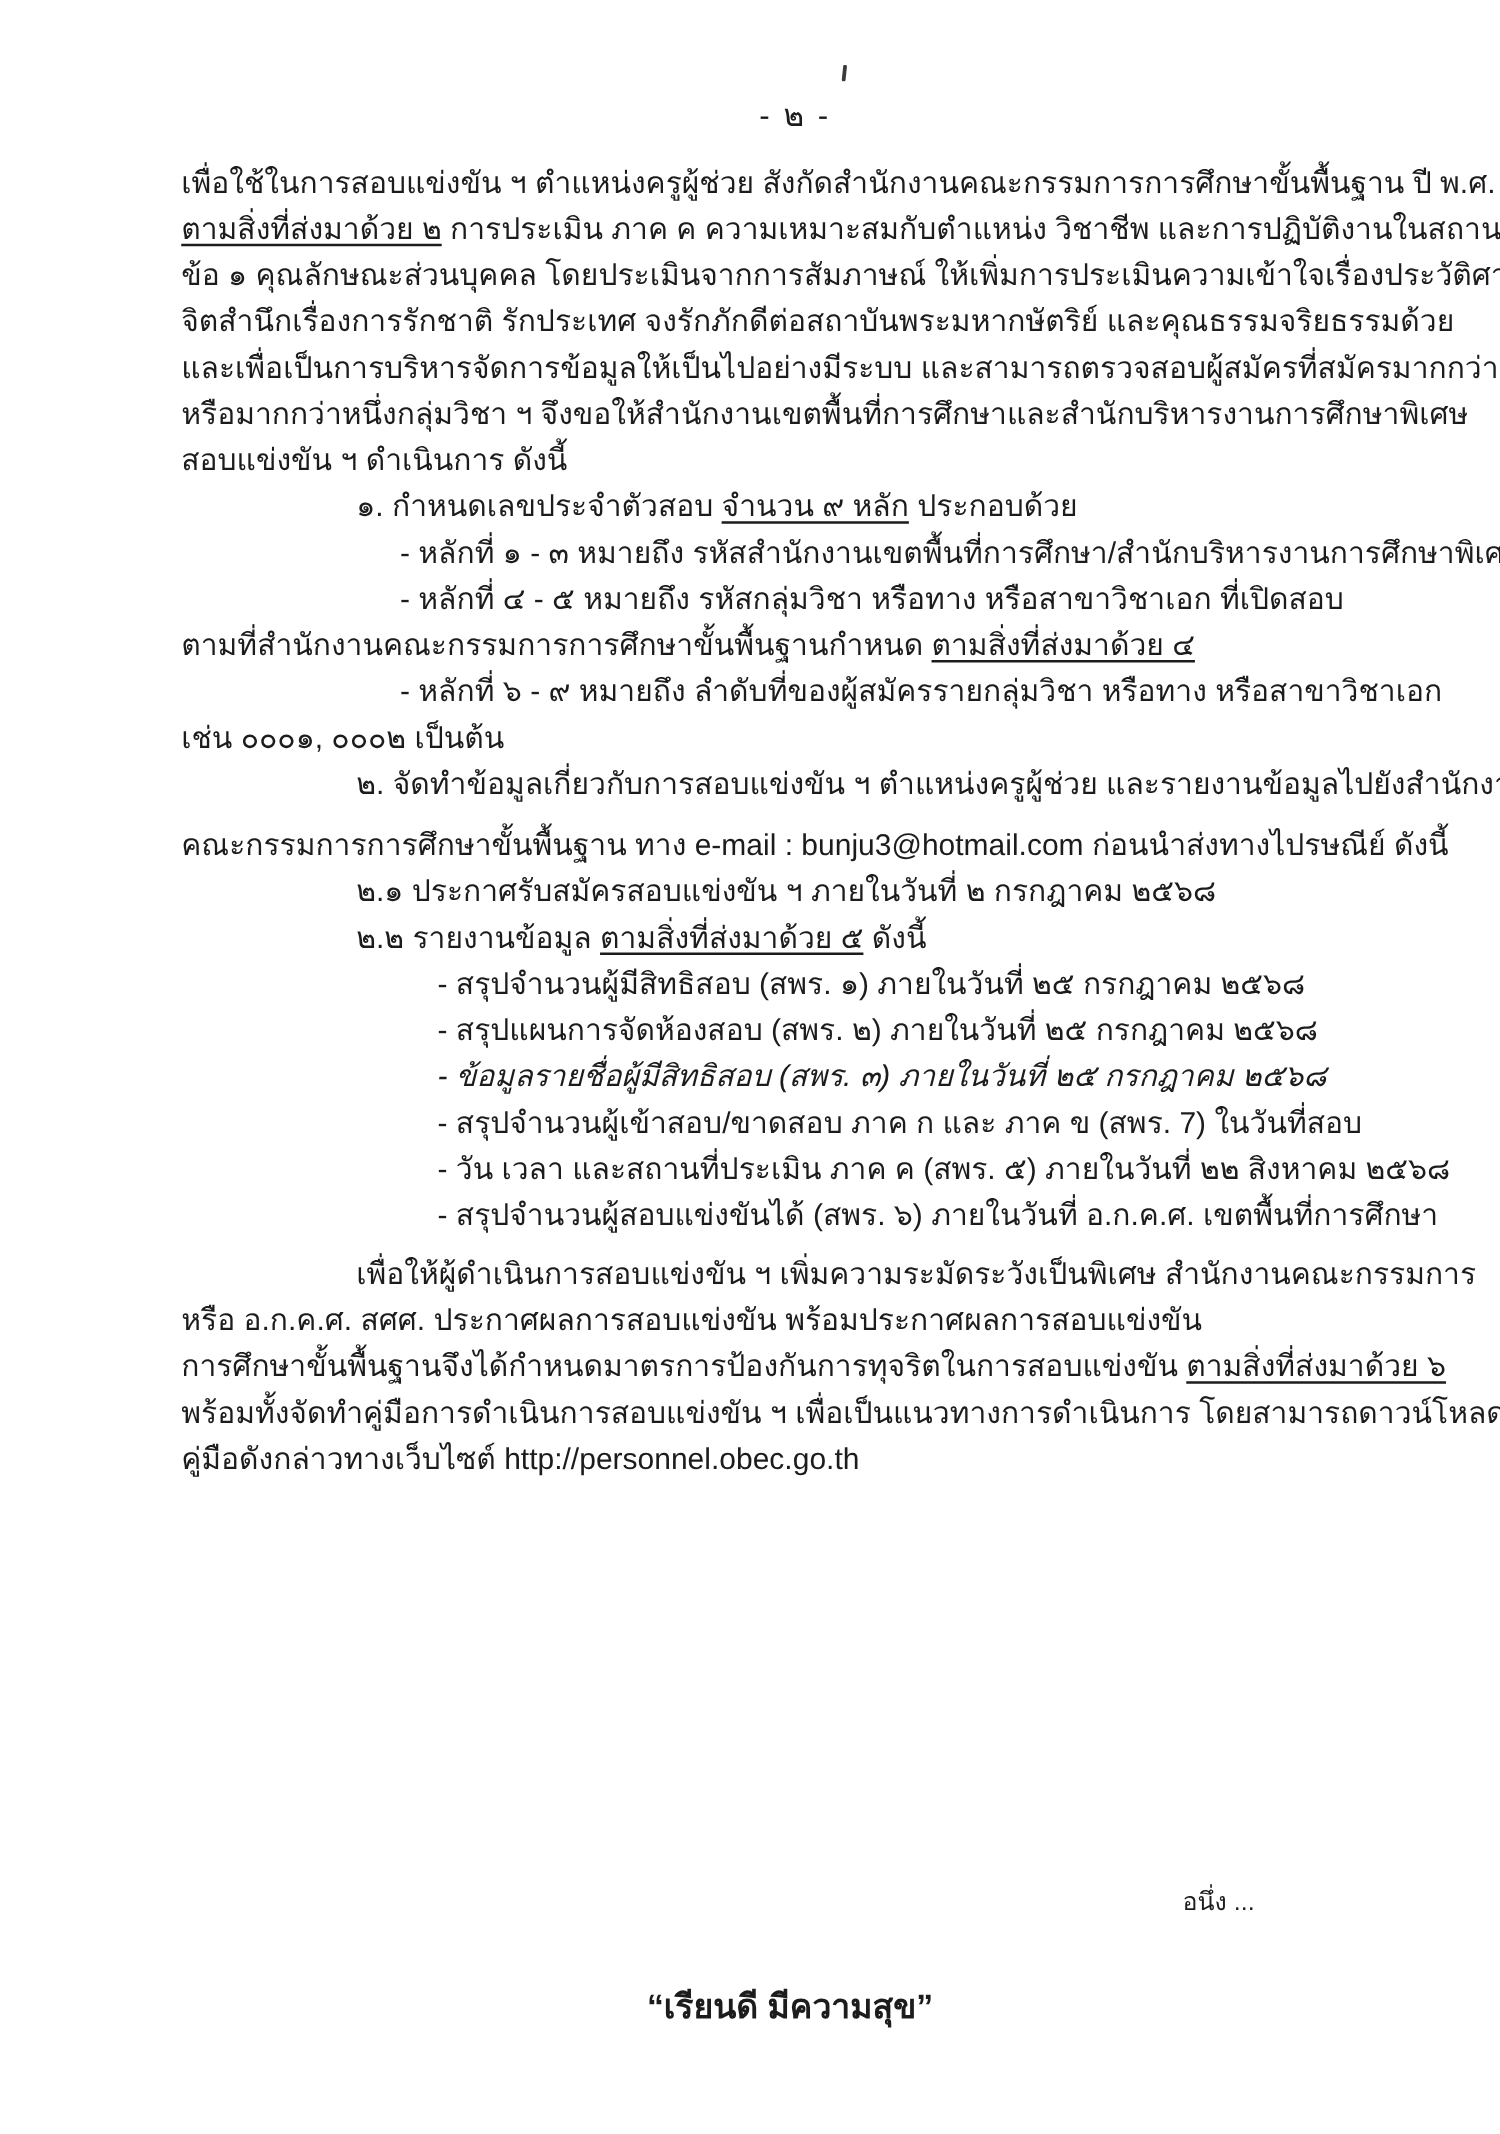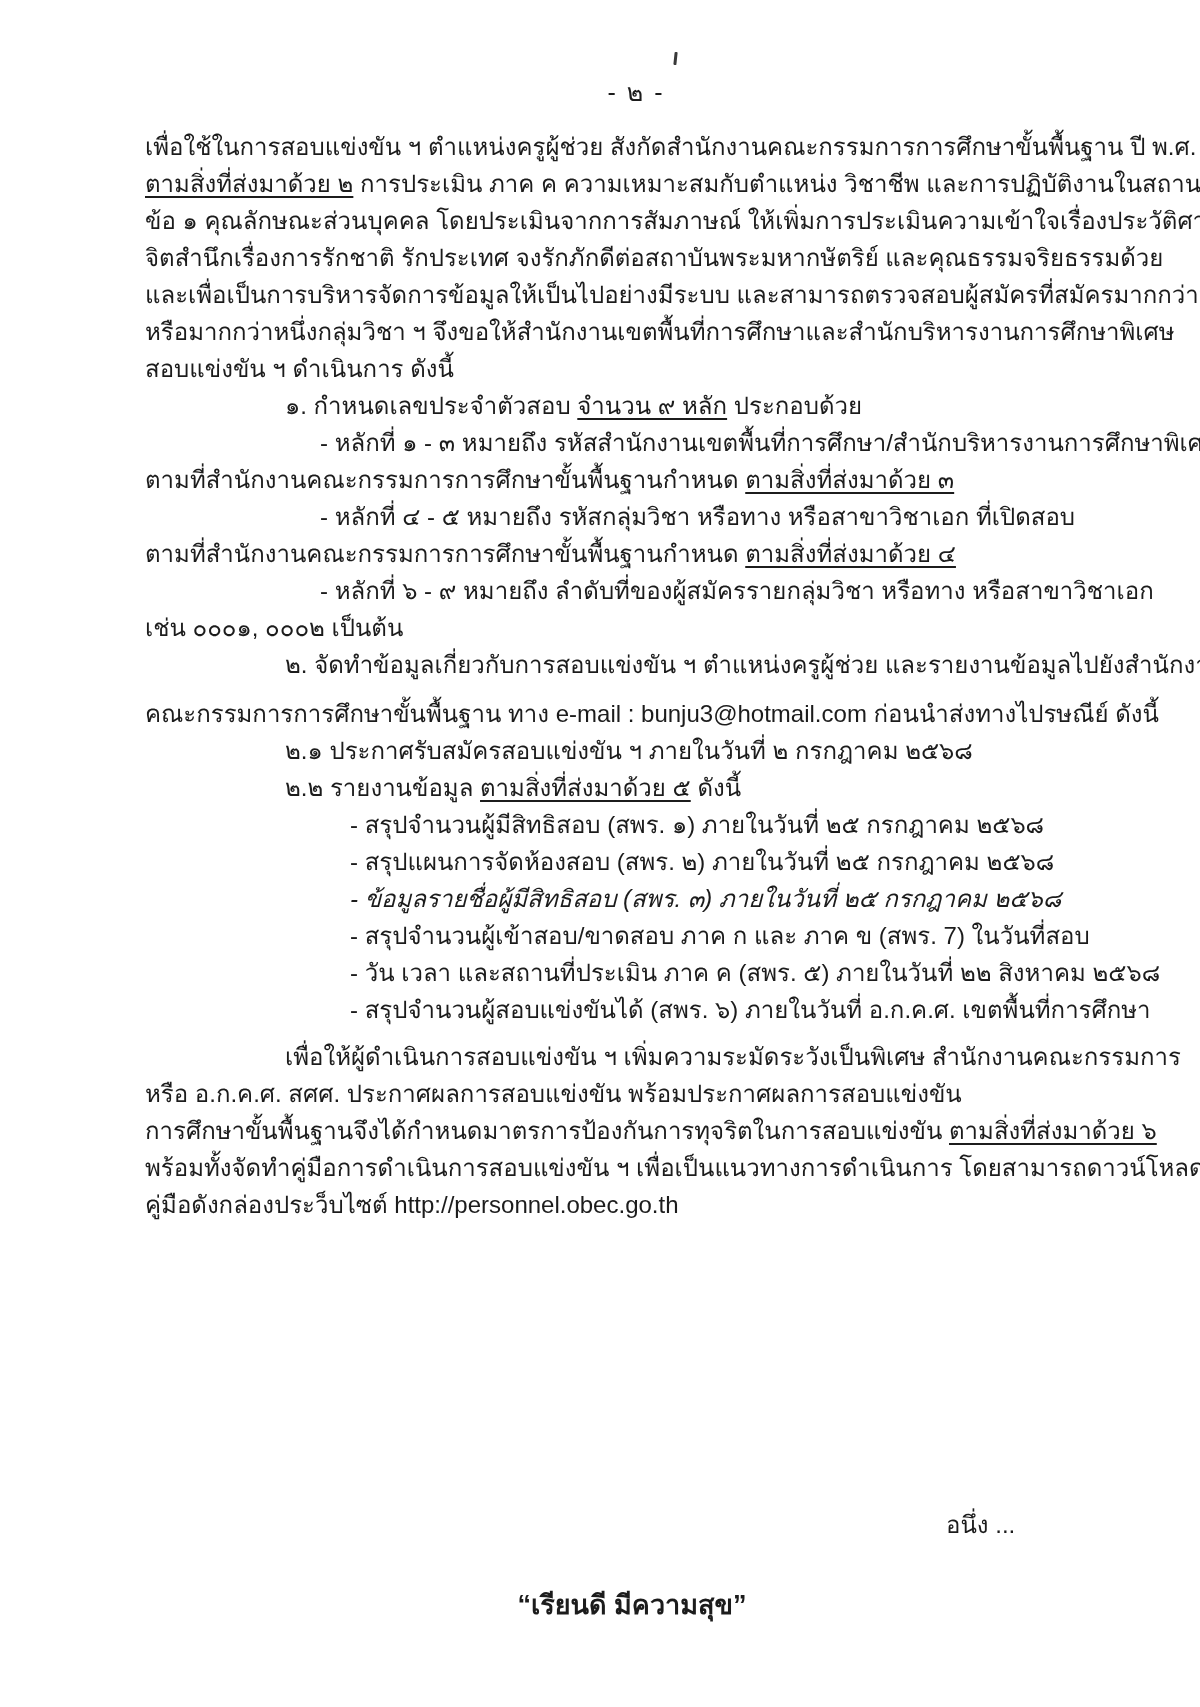--- a/index.html
+++ b/index.html
@@ -45,21 +45,21 @@
   }
   .line .u {
     text-decoration: underline;
     text-underline-offset: 4px;
     text-decoration-thickness: 1.5px;
   }
   .closing-note {
     position: absolute;
     top: 1505px;
     left: 946px;
-    font-size: 24px;
+    font-size: 20px;
   }
   .motto {
     position: absolute;
     top: 1583px;
     left: 32px;
     width: 1200px;
     text-align: center;
     font-size: 27px;
     font-weight: bold;
   }
@@ -73,36 +73,35 @@
   <div class="body-text">
       <div class="line" style="padding-left: 0px;"><span>เพื่อใช้ในการสอบแข่งขัน ฯ ตำแหน่งครูผู้ช่วย สังกัดสำนักงานคณะกรรมการการศึกษาขั้นพื้นฐาน ปี พ.ศ. ๒๕๖๘</span></div>
       <div class="line" style="padding-left: 0px;"><span class="u">ตามสิ่งที่ส่งมาด้วย ๒</span><span> การประเมิน ภาค ค ความเหมาะสมกับตำแหน่ง วิชาชีพ และการปฏิบัติงานในสถานศึกษา</span></div>
       <div class="line" style="padding-left: 0px;"><span>ข้อ ๑ คุณลักษณะส่วนบุคคล โดยประเมินจากการสัมภาษณ์ ให้เพิ่มการประเมินความเข้าใจเรื่องประวัติศาสตร์ชาติไทย</span></div>
       <div class="line" style="padding-left: 0px;"><span>จิตสำนึกเรื่องการรักชาติ รักประเทศ จงรักภักดีต่อสถาบันพระมหากษัตริย์ และคุณธรรมจริยธรรมด้วย</span></div>
       <div class="line" style="padding-left: 0px;"><span>และเพื่อเป็นการบริหารจัดการข้อมูลให้เป็นไปอย่างมีระบบ และสามารถตรวจสอบผู้สมัครที่สมัครมากกว่าหนึ่งแห่ง</span></div>
       <div class="line" style="padding-left: 0px;"><span>หรือมากกว่าหนึ่งกลุ่มวิชา ฯ จึงขอให้สำนักงานเขตพื้นที่การศึกษาและสำนักบริหารงานการศึกษาพิเศษ</span></div>
       <div class="line" style="padding-left: 0px;"><span>สอบแข่งขัน ฯ ดำเนินการ ดังนี้</span></div>
       <div class="line" style="padding-left: 140px;"><span>๑. กำหนดเลขประจำตัวสอบ </span><span class="u">จำนวน ๙ หลัก</span><span> ประกอบด้วย</span></div>
       <div class="line" style="padding-left: 175px;"><span>- หลักที่ ๑ - ๓ หมายถึง รหัสสำนักงานเขตพื้นที่การศึกษา/สำนักบริหารงานการศึกษาพิเศษ</span></div>
-      <div class="line" style="padding-left: 0px;"><span>ตามที่สำนักงานคณะกรรมการการศึกษาขั้นพื้นฐานกำหนด </span><span class="u">ตามสิ่งที่ส่งมาด้วย ๓</span></div>
       <div class="line" style="padding-left: 175px;"><span>- หลักที่ ๔ - ๕ หมายถึง รหัสกลุ่มวิชา หรือทาง หรือสาขาวิชาเอก ที่เปิดสอบ</span></div>
       <div class="line" style="padding-left: 0px;"><span>ตามที่สำนักงานคณะกรรมการการศึกษาขั้นพื้นฐานกำหนด </span><span class="u">ตามสิ่งที่ส่งมาด้วย ๔</span></div>
       <div class="line" style="padding-left: 175px;"><span>- หลักที่ ๖ - ๙ หมายถึง ลำดับที่ของผู้สมัครรายกลุ่มวิชา หรือทาง หรือสาขาวิชาเอก</span></div>
       <div class="line" style="padding-left: 0px;"><span>เช่น ๐๐๐๑, ๐๐๐๒  เป็นต้น</span></div>
       <div class="line" style="padding-left: 140px;"><span>๒. จัดทำข้อมูลเกี่ยวกับการสอบแข่งขัน ฯ ตำแหน่งครูผู้ช่วย และรายงานข้อมูลไปยังสำนักงาน</span></div>
       <div class="line" style="padding-left: 0px; margin-top: 12px;"><span>คณะกรรมการการศึกษาขั้นพื้นฐาน ทาง e-mail : bunju3@hotmail.com ก่อนนำส่งทางไปรษณีย์ ดังนี้</span></div>
       <div class="line" style="padding-left: 140px;"><span>๒.๑ ประกาศรับสมัครสอบแข่งขัน ฯ ภายในวันที่ ๒ กรกฎาคม ๒๕๖๘</span></div>
       <div class="line" style="padding-left: 140px;"><span>๒.๒ รายงานข้อมูล </span><span class="u">ตามสิ่งที่ส่งมาด้วย ๕</span><span> ดังนี้</span></div>
       <div class="line" style="padding-left: 205px;"><span>- สรุปจำนวนผู้มีสิทธิสอบ (สพร. ๑) ภายในวันที่ ๒๕ กรกฎาคม ๒๕๖๘</span></div>
       <div class="line" style="padding-left: 205px;"><span>- สรุปแผนการจัดห้องสอบ (สพร. ๒) ภายในวันที่ ๒๕ กรกฎาคม ๒๕๖๘</span></div>
       <div class="line" style="padding-left: 205px; font-style: italic;"><span>- ข้อมูลรายชื่อผู้มีสิทธิสอบ (สพร. ๓) ภายในวันที่ ๒๕ กรกฎาคม ๒๕๖๘</span></div>
       <div class="line" style="padding-left: 205px;"><span>- สรุปจำนวนผู้เข้าสอบ/ขาดสอบ ภาค ก และ ภาค ข (สพร. 7)  ในวันที่สอบ</span></div>
       <div class="line" style="padding-left: 205px;"><span>- วัน เวลา และสถานที่ประเมิน ภาค ค (สพร. ๕) ภายในวันที่ ๒๒ สิงหาคม ๒๕๖๘</span></div>
       <div class="line" style="padding-left: 205px;"><span>- สรุปจำนวนผู้สอบแข่งขันได้ (สพร. ๖) ภายในวันที่ อ.ก.ค.ศ. เขตพื้นที่การศึกษา</span></div>
       <div class="line" style="padding-left: 140px; margin-top: 10px;"><span>เพื่อให้ผู้ดำเนินการสอบแข่งขัน ฯ เพิ่มความระมัดระวังเป็นพิเศษ สำนักงานคณะกรรมการ</span></div>
       <div class="line" style="padding-left: 0px;"><span>หรือ อ.ก.ค.ศ. สศศ. ประกาศผลการสอบแข่งขัน พร้อมประกาศผลการสอบแข่งขัน</span></div>
       <div class="line" style="padding-left: 0px;"><span>การศึกษาขั้นพื้นฐานจึงได้กำหนดมาตรการป้องกันการทุจริตในการสอบแข่งขัน </span><span class="u">ตามสิ่งที่ส่งมาด้วย ๖</span></div>
       <div class="line" style="padding-left: 0px;"><span>พร้อมทั้งจัดทำคู่มือการดำเนินการสอบแข่งขัน ฯ เพื่อเป็นแนวทางการดำเนินการ โดยสามารถดาวน์โหลด</span></div>
-      <div class="line" style="padding-left: 0px;"><span>คู่มือดังกล่องประว็บไซต์ http://personnel.obec.go.th</span></div>
+      <div class="line" style="padding-left: 0px;"><span>คู่มือดังกล่าวทางเว็บไซต์ http://personnel.obec.go.th</span></div>
     </div>
   <div class="closing-note">อนึ่ง ...</div>
   <div class="motto">“เรียนดี มีความสุข”</div>
 </div>
 
 </body></html>

